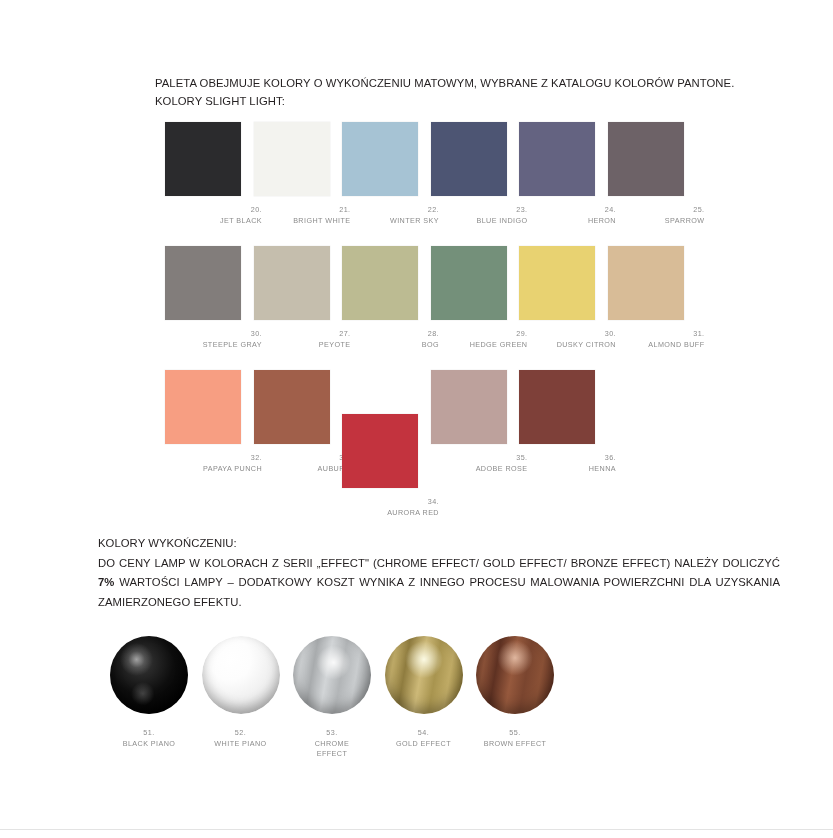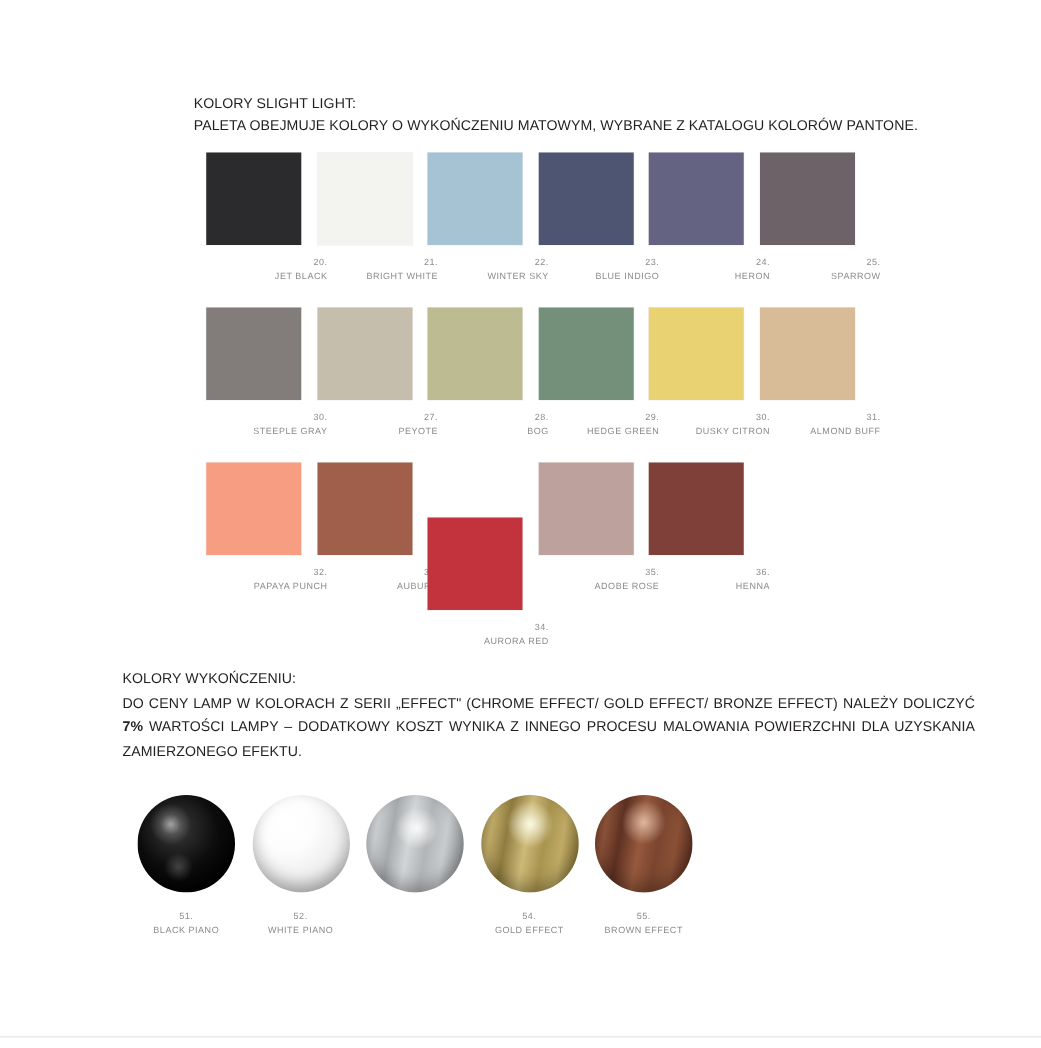--- a/index.html
+++ b/index.html
@@ -170,22 +170,22 @@
     background: #e3e3e3;
   }
 </style>
 </head>
 <body>
 
 <div class="page">
 
 
   <div class="intro">
+    <div>PALETA OBEJMUJE KOLORY O WYKOŃCZENIU MATOWYM, WYBRANE Z KATALOGU KOLORÓW PANTONE.</div>
     <div>KOLORY SLIGHT LIGHT:</div>
-    <div>PALETA OBEJMUJE KOLORY O WYKOŃCZENIU MATOWYM, WYBRANE Z KATALOGU KOLORÓW PANTONE.</div>
   </div>
 
   <div class="swatch-grid">
       <div class="swatch-row">
         <div class="swatch-cell" style="left: 0px;">
           <div class="swatch-chip" style="background: rgb(43, 43, 45);"></div>
           <div class="swatch-label">
             <span class="swatch-num">20.</span>
             <span class="swatch-name">JET BLACK</span>
           </div>
@@ -326,20 +326,24 @@
       </div>
       <div class="sphere-cell" style="left: 91.5px;">
         <div class="sphere s-white"></div>
         <div class="sphere-label">
           <span style="display: block;">52.</span>
           <span style="display: block;">WHITE PIANO</span>
         </div>
       </div>
       <div class="sphere-cell" style="left: 183px;">
         <div class="sphere s-chrome"></div>
+        <div class="sphere-label">
+          <span style="display: block;">53.</span>
+          <span style="display: block; max-width: 60px; margin: 0px auto;">CHROME EFFECT</span>
+        </div>
       </div>
       <div class="sphere-cell" style="left: 274.5px;">
         <div class="sphere s-gold"></div>
         <div class="sphere-label">
           <span style="display: block;">54.</span>
           <span style="display: block;">GOLD EFFECT</span>
         </div>
       </div>
       <div class="sphere-cell" style="left: 366px;">
         <div class="sphere s-brown"></div>

